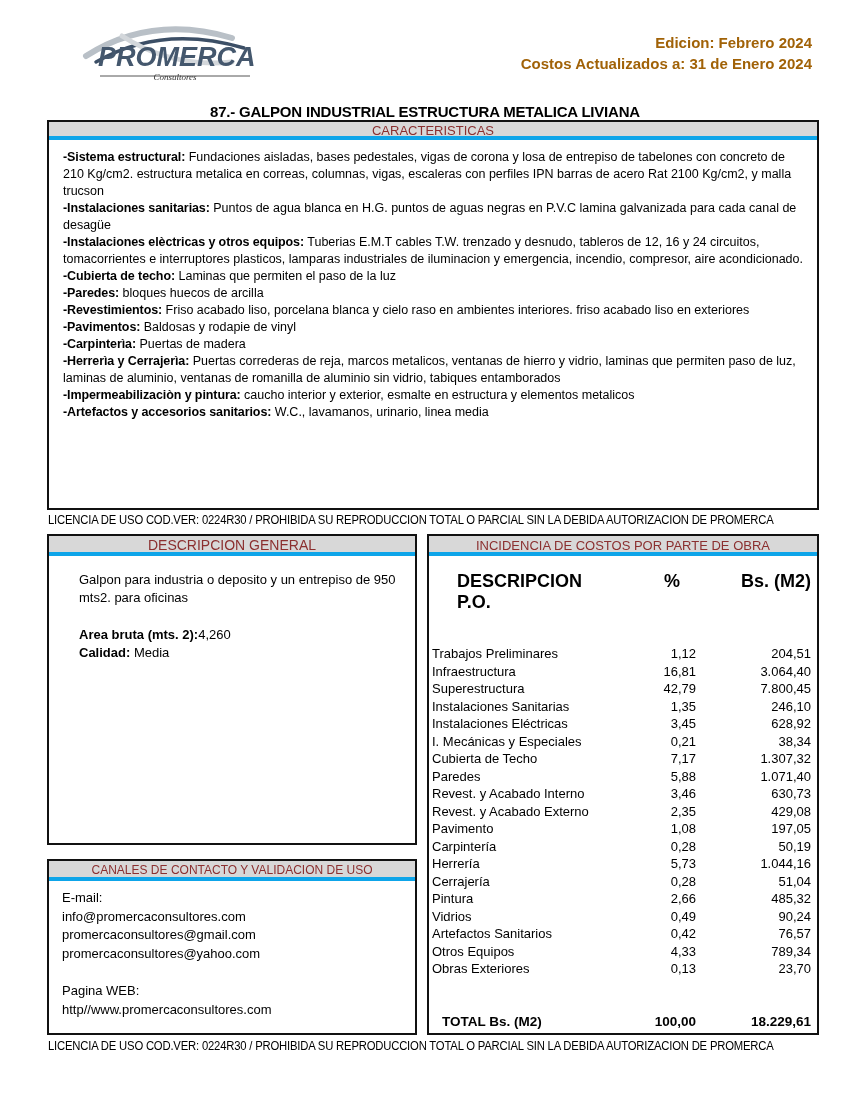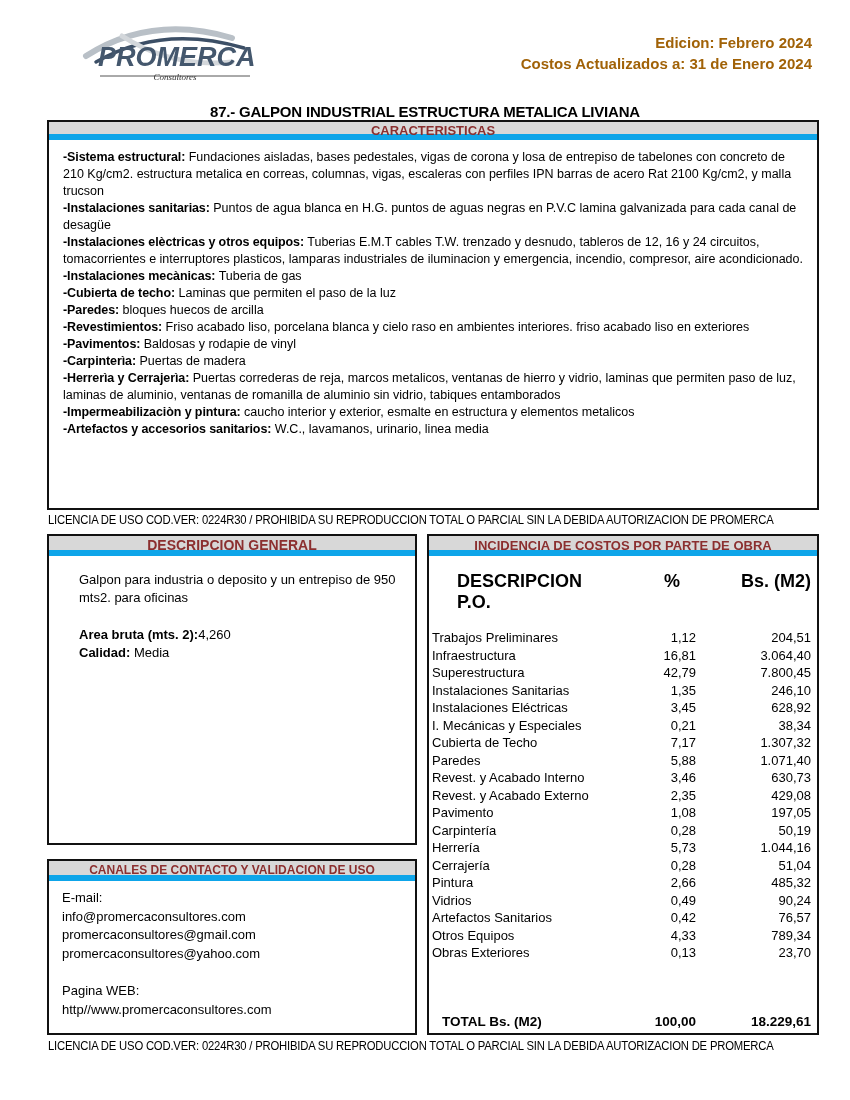--- a/index.html
+++ b/index.html
@@ -15,22 +15,22 @@
     font-weight:bold; font-size:15px; line-height:21px; color:#a16207;
   }
   
   .doc-title {
     position:absolute; left:0; top:103px; width:100%; text-align:center;
     font-weight:bold; font-size:15px; letter-spacing:-0.2px;
   }
   
   .box { position:absolute; border:2px solid #111; background:#fff; }
   .bar {
-    background:#d8d8d8; border-bottom:6px solid #0ea5e9;
-    text-align:center; font-weight:bold; color:#8b2f2f;
+    background:#d8d8d8; border-bottom:4px solid #0ea5e9;
+    text-align:center; font-weight:normal; color:#8b2f2f;
   }
   
   .box-carac { left:47px; top:120px; width:772px; height:390px; }
   .box-carac .bar { height:18px; font-size:13px; line-height:17px; }
   .carac-body { padding:9px 10px 0 14px; font-size:12.5px; line-height:17px; }
   .char-item b { letter-spacing:-0.1px; }
   
   .license {
     position:absolute; left:48px; font-size:12px; white-space:nowrap;
     transform:scaleX(0.94); transform-origin:left center; letter-spacing:-0.2px;
@@ -46,21 +46,21 @@
   
   .box-contact { left:47px; top:859px; width:370px; height:176px; }
   .box-contact .bar { height:20px; font-size:12px; line-height:19px; }
   .contact-body { padding:8px 13px 0 13px; font-size:13px; line-height:18.6px; }
   .contact-gap { height:18.6px; }
   
   .box-table { left:427px; top:534px; width:392px; height:501px; }
   .box-table .bar { height:20px; font-size:13px; line-height:19px; }
   .thead { display:flex; margin-top:15px; font-weight:bold; font-size:18px; padding:0 6px 0 3px;gap:22px; }
   .thead .c1 { padding-left:25px; }
-  .tbody { margin-top:16px; padding:0 6px 0 3px; font-size:13px; }
+  .tbody { margin-top:32px; padding:0 6px 0 3px; font-size:13px; }
   .trow { display:flex; line-height:17.5px; }
   .c1 { flex:1; text-align:left; }
   .c2 { width:80px; text-align:right; }
   .c3 { width:115px; text-align:right; }
   .trow-total {
     position:absolute; left:0; right:0; bottom:4px; display:flex;
     padding:0 6px 0 13px; font-weight:bold; font-size:13.5px;
   }
 </style>
 </head>
@@ -83,21 +83,20 @@
   </div>
 
   <div class="doc-title">87.- GALPON INDUSTRIAL ESTRUCTURA METALICA LIVIANA</div>
 
   <div class="box box-carac">
     <div class="bar">CARACTERISTICAS</div>
     <div class="carac-body">
         <div class="char-item"><b>-Sistema estructural:</b>  Fundaciones aisladas,  bases  pedestales, vigas  de corona y losa de entrepiso de tabelones  con concreto de 210 Kg/cm2. estructura metalica en correas, columnas, vigas, escaleras con perfiles  IPN barras de acero Rat 2100 Kg/cm2, y malla trucson</div>
         <div class="char-item"><b>-Instalaciones  sanitarias:</b>  Puntos de agua  blanca  en  H.G. puntos de aguas negras en P.V.C lamina galvanizada para cada canal de desagüe</div>
         <div class="char-item"><b>-Instalaciones elèctricas y otros equipos:</b>  Tuberias  E.M.T cables  T.W.  trenzado y desnudo, tableros de 12, 16 y 24 circuitos, tomacorrientes  e  interruptores  plasticos, lamparas  industriales  de  iluminacion  y emergencia,  incendio, compresor, aire acondicionado.</div>
-        <div class="char-item"><b>-Instalaciones mecànicas:</b>  Tuberia de gas</div>
         <div class="char-item"><b>-Cubierta de techo:</b>  Laminas que permiten el paso de la luz</div>
         <div class="char-item"><b>-Paredes:</b>  bloques huecos de arcilla</div>
         <div class="char-item"><b>-Revestimientos:</b>  Friso  acabado liso,  porcelana blanca y  cielo  raso  en ambientes interiores. friso acabado liso en exteriores</div>
         <div class="char-item"><b>-Pavimentos:</b>  Baldosas y rodapie de vinyl</div>
         <div class="char-item"><b>-Carpinterìa:</b>  Puertas de madera</div>
         <div class="char-item"><b>-Herrerìa y Cerrajerìa:</b>  Puertas correderas de reja, marcos metalicos, ventanas de hierro y vidrio, laminas que  permiten paso de luz, laminas de aluminio, ventanas  de  romanilla  de  aluminio  sin vidrio, tabiques entamborados</div>
         <div class="char-item"><b>-Impermeabilizaciòn y pintura:</b>  caucho interior y exterior, esmalte en estructura y elementos metalicos</div>
         <div class="char-item"><b>-Artefactos y accesorios sanitarios:</b>  W.C., lavamanos, urinario, linea media</div>
       </div>
   </div>

